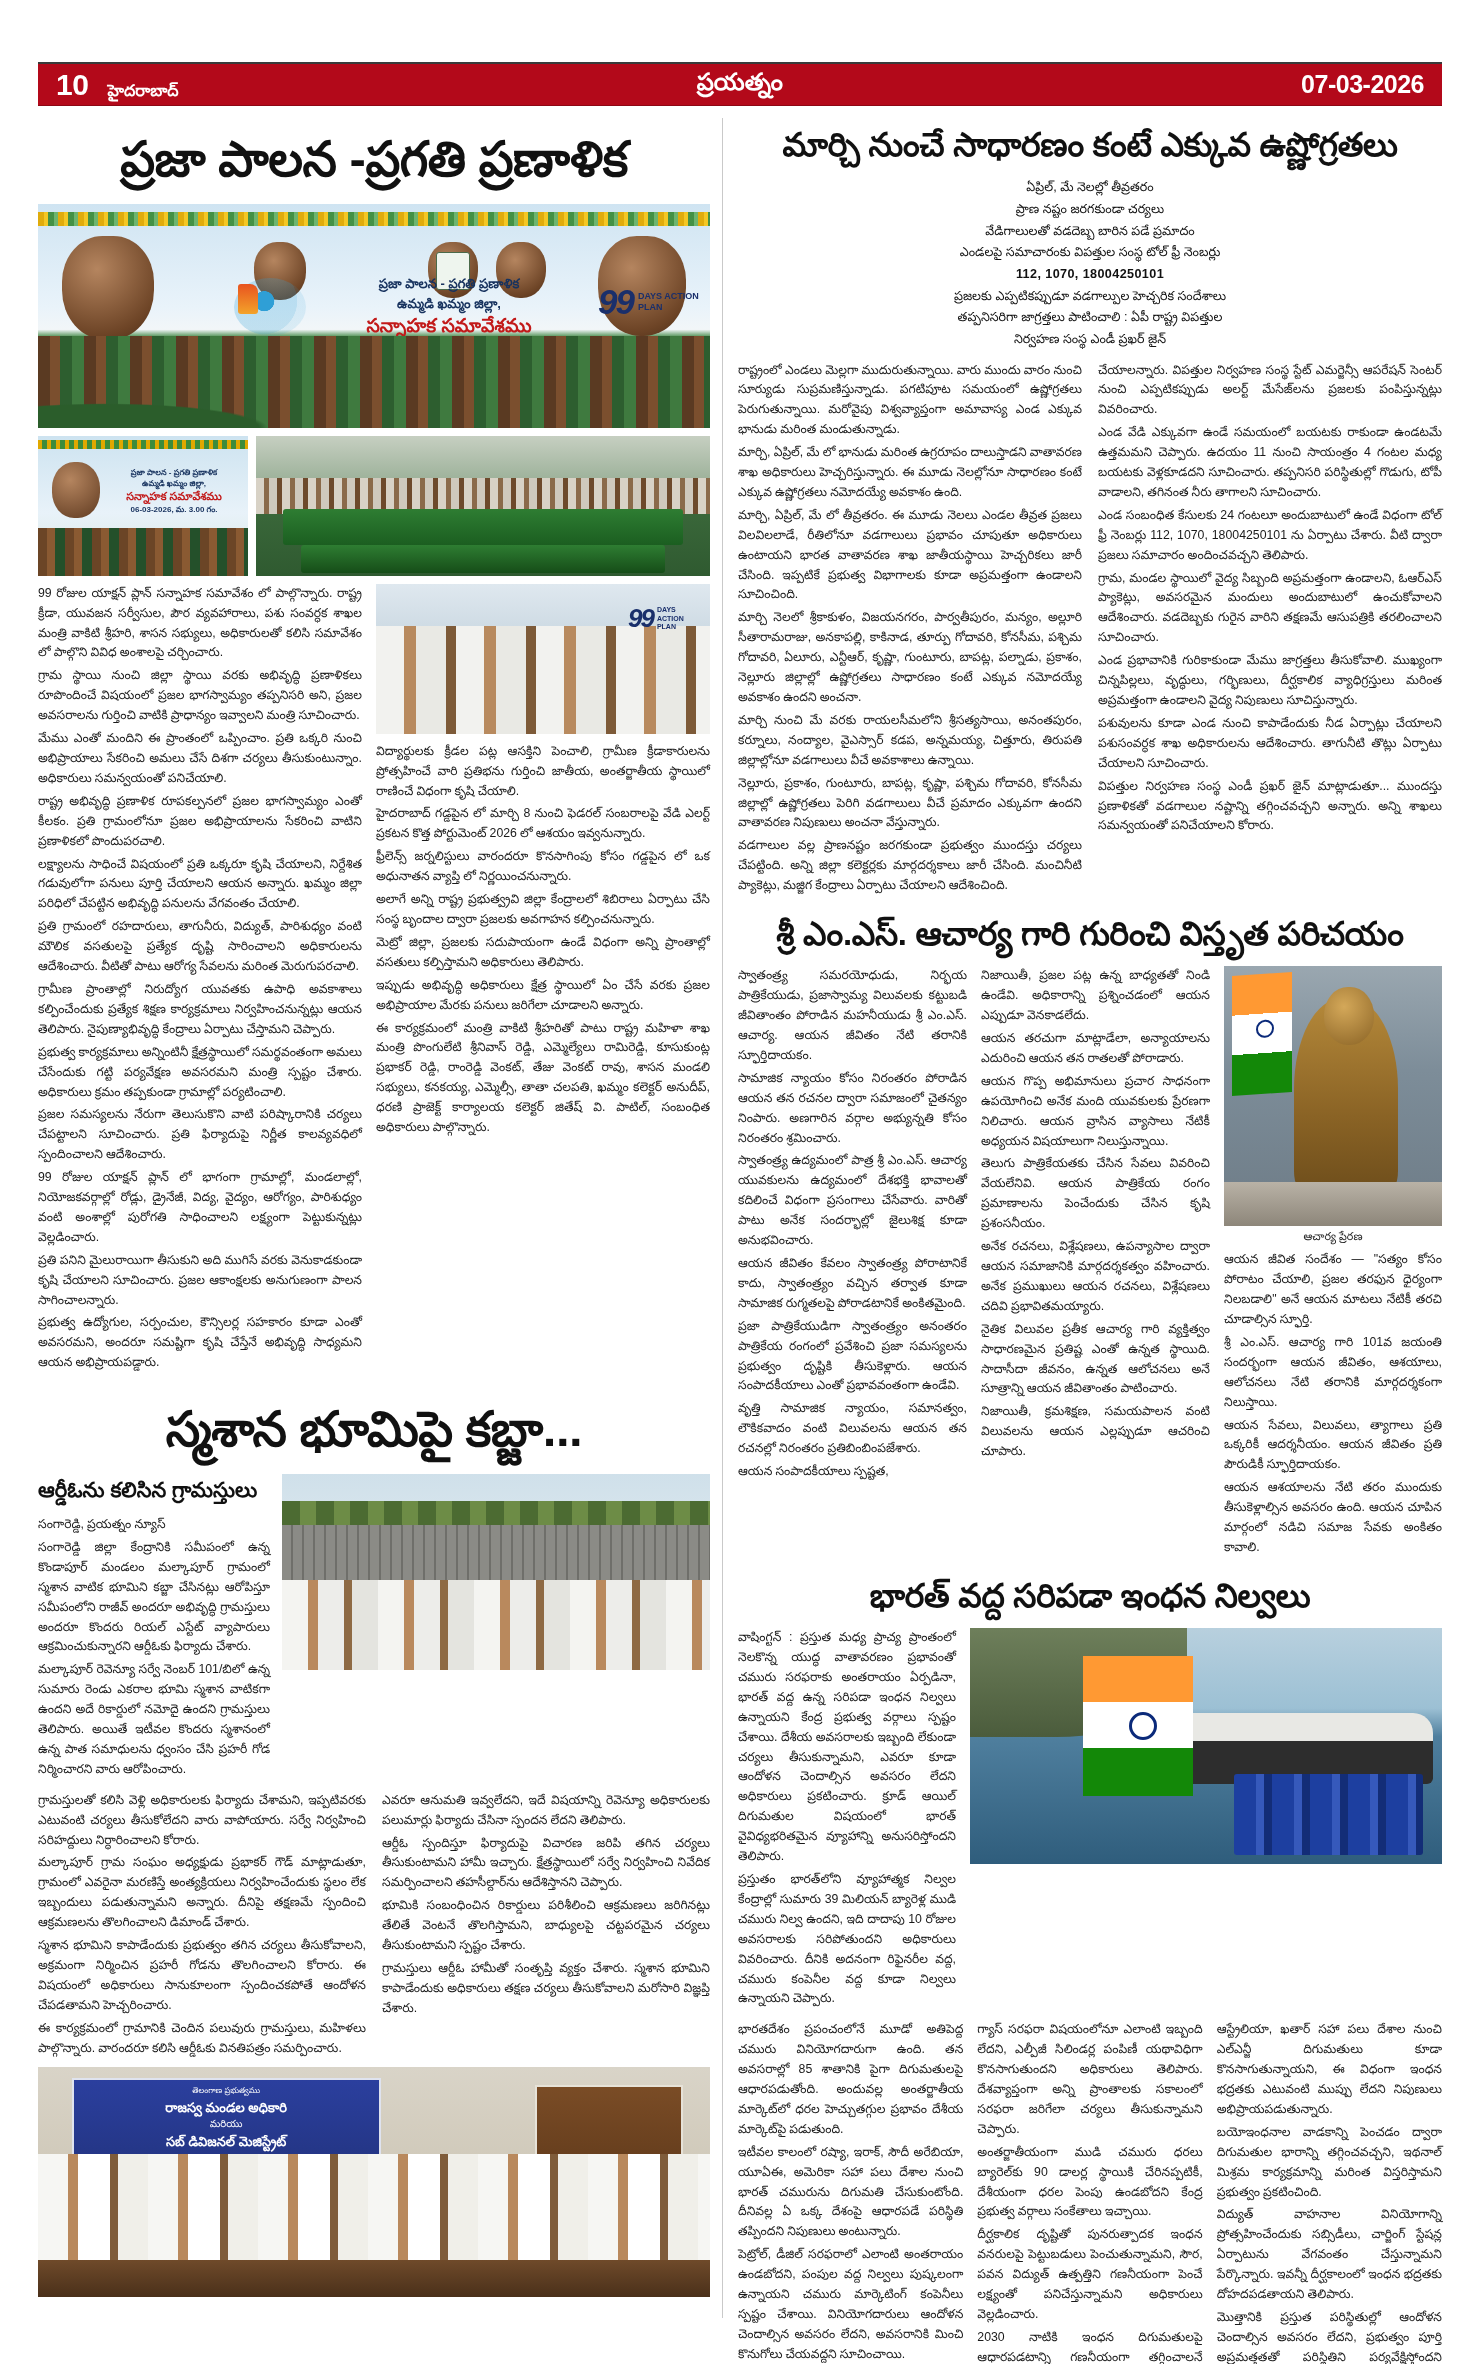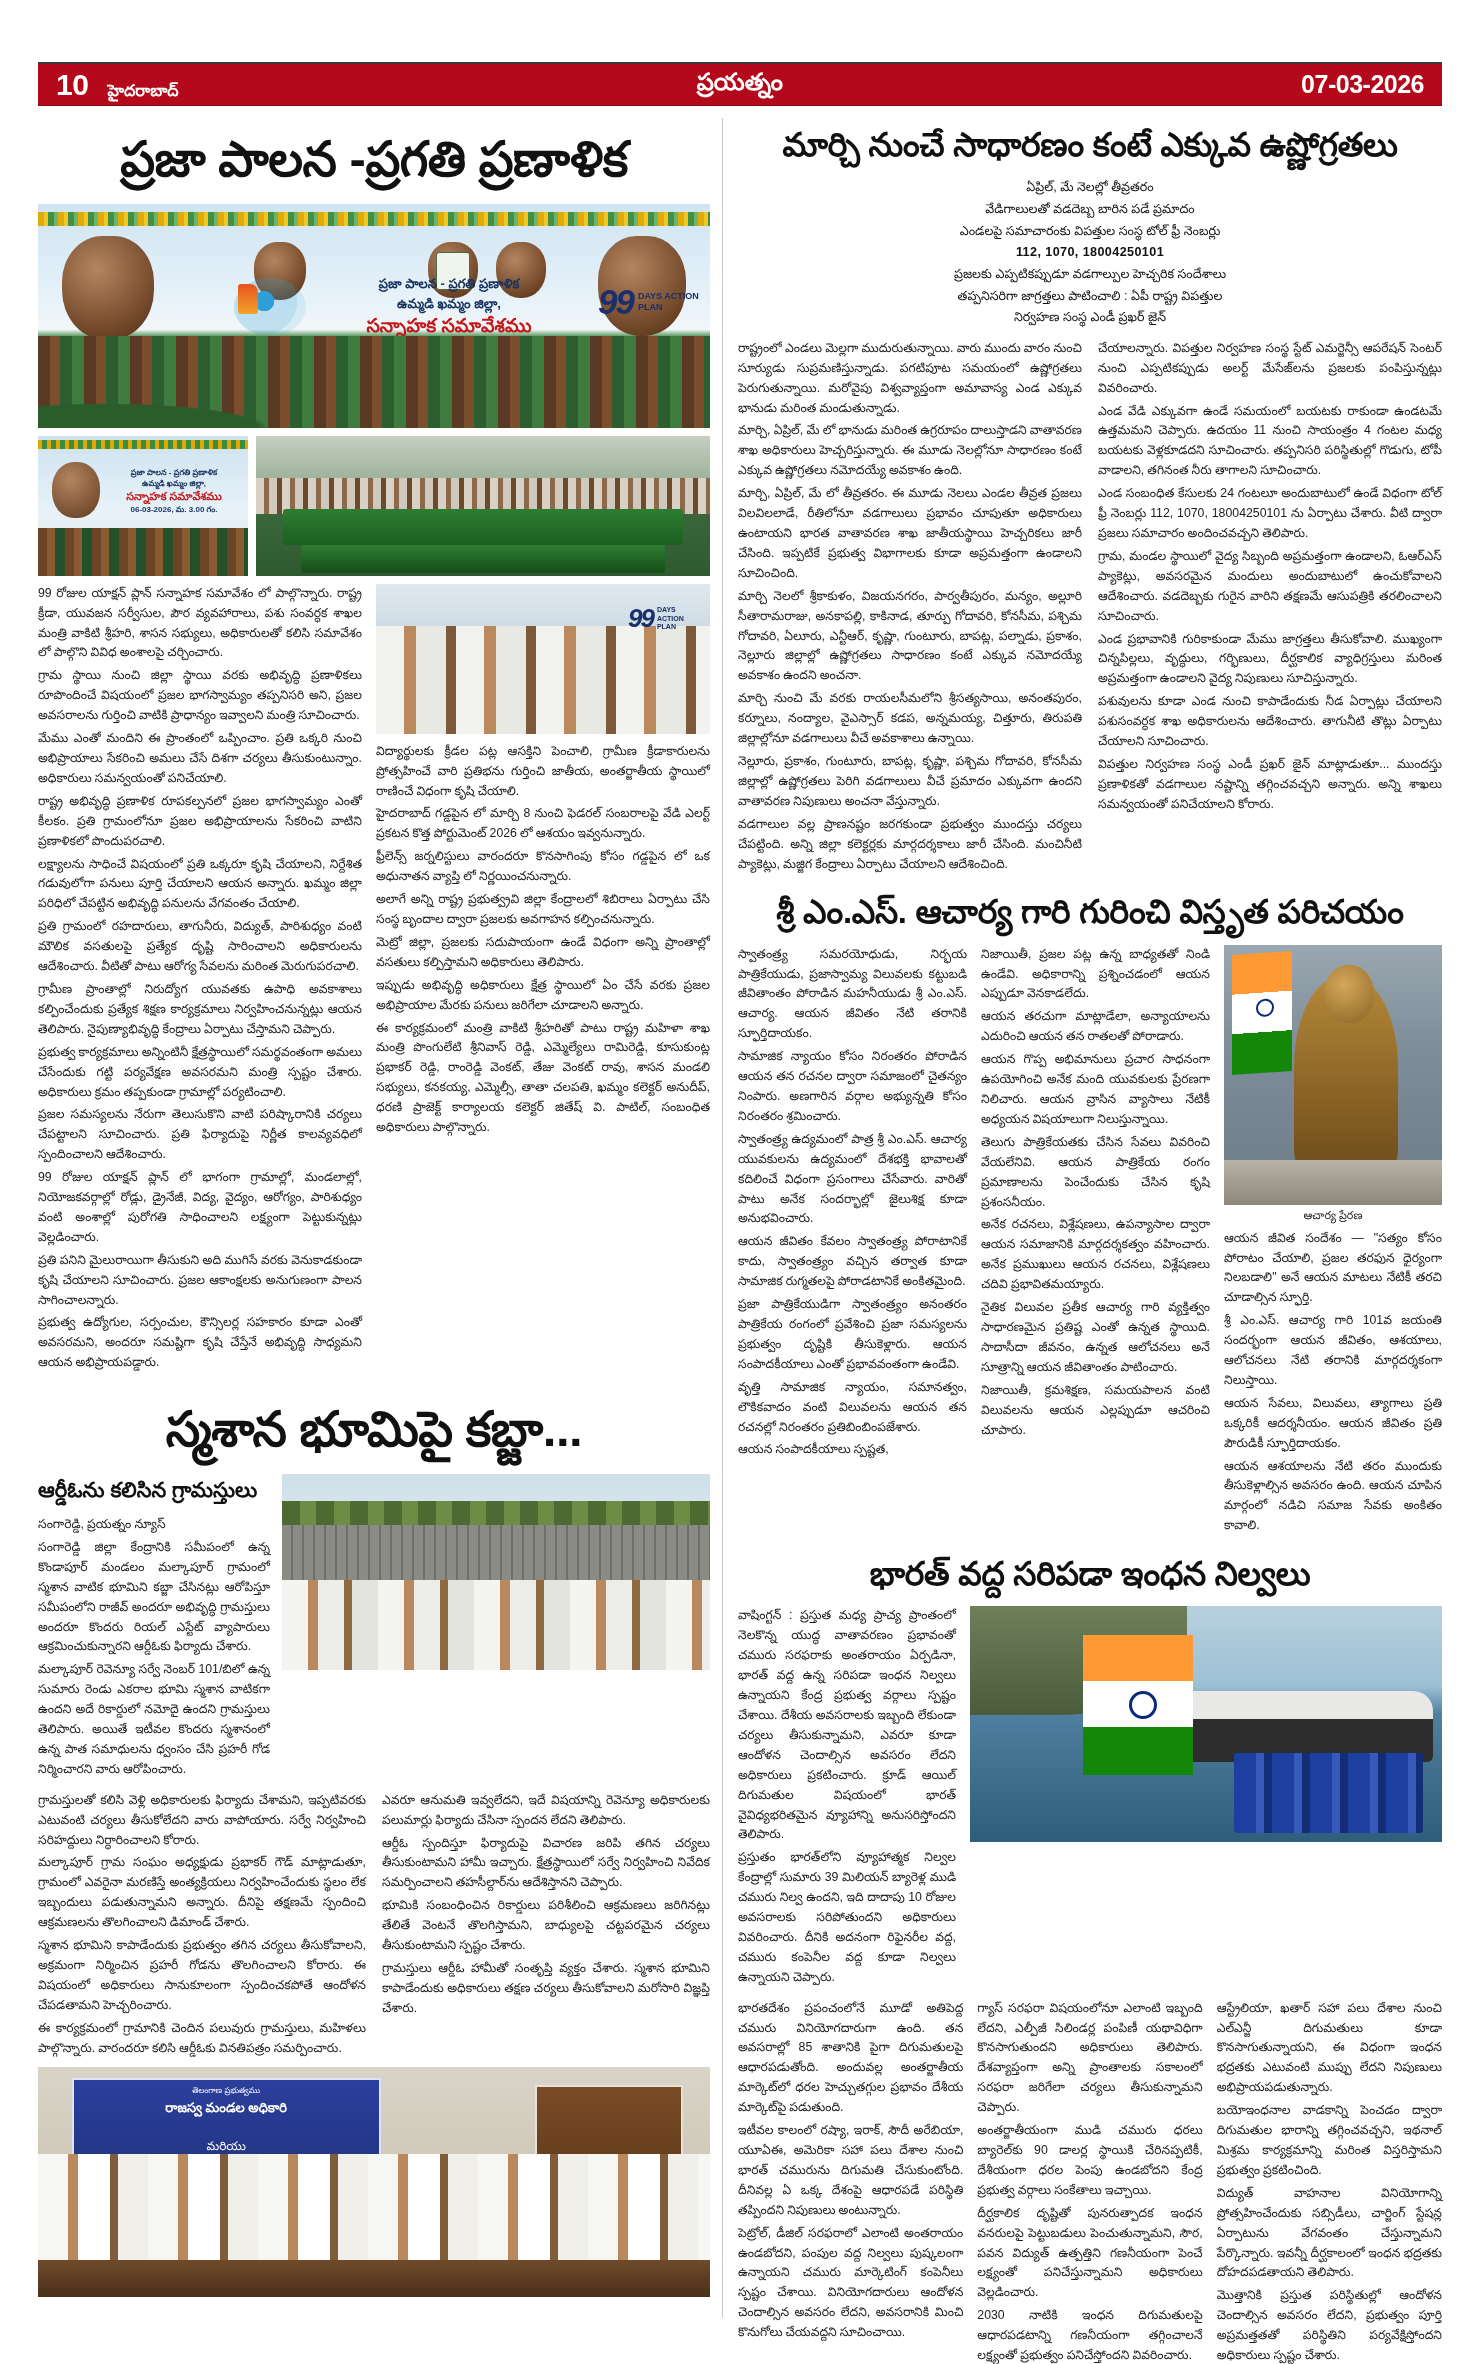--- a/index.html
+++ b/index.html
@@ -232,21 +232,21 @@
     background: linear-gradient(#d9d4c8 0%, #cfc8b8 48%, #b9b0a0 100%);
   }
   .of-board {
     position: absolute; left: 5%; top: 5%; width: 46%; height: 46%;
     background: linear-gradient(#2b3f9e, #22337e);
     border: 2px solid #dfe3ef;
     color: #fff; text-align: center; padding-top: 6px;
   }
   .of-board .b1 { font-size: 8px; }
   .of-board .b2 { font-size: 13px; font-weight: bold; margin-top: 3px; }
-  .of-board .b3 { font-size: 12px; margin-top: 21px; }
+  .of-board .b3 { font-size: 10px; }
   .of-board .b4 { font-size: 13px; font-weight: bold; margin-top: 2px; }
   .of-board .b5 { font-size: 7px; margin-top: 3px; }
   .of-people {
     position: absolute; left: 0; bottom: 0; width: 100%; height: 62%;
     background: repeating-linear-gradient(90deg,
       #f6f6f3 0 30px, #b9895d 30px 40px, #ffffff 40px 72px, #7f5c3a 72px 80px, #f0efe9 80px 110px);
   }
   .of-desk {
     position: absolute; left: 0; bottom: 0; width: 100%; height: 16%;
     background: linear-gradient(#6f4a2a, #4a301a);
@@ -474,20 +474,21 @@
     </div>
   </div>
 
   <div class="col-right">
 
     <div>
       <h2 class="hl-sec">మార్చి నుంచే సాధారణం కంటే ఎక్కువ ఉష్ణోగ్రతలు</h2>
 
       <div class="lead-block">
         <div>ఏప్రిల్, మే నెలల్లో తీవ్రతరం</div>
+        <div>ప్రాణ నష్టం జరగకుండా చర్యలు</div>
         <div>వేడిగాలులతో వడదెబ్బ బారిన పడే ప్రమాదం</div>
         <div>ఎండలపై సమాచారంకు విపత్తుల సంస్థ టోల్ ఫ్రీ నెంబర్లు</div>
         <div class="num">112, 1070, 18004250101</div>
         <div>ప్రజలకు ఎప్పటికప్పుడూ వడగాల్పుల హెచ్చరిక సందేశాలు</div>
         <div>తప్పనిసరిగా జాగ్రత్తలు పాటించాలి : ఏపీ రాష్ట్ర విపత్తుల</div>
         <div>నిర్వహణ సంస్థ ఎండీ ప్రఖర్ జైన్</div>
       </div>
 
       <div style="display:flex; gap:16px;">
         <div style="flex:1;" class="body-col">

